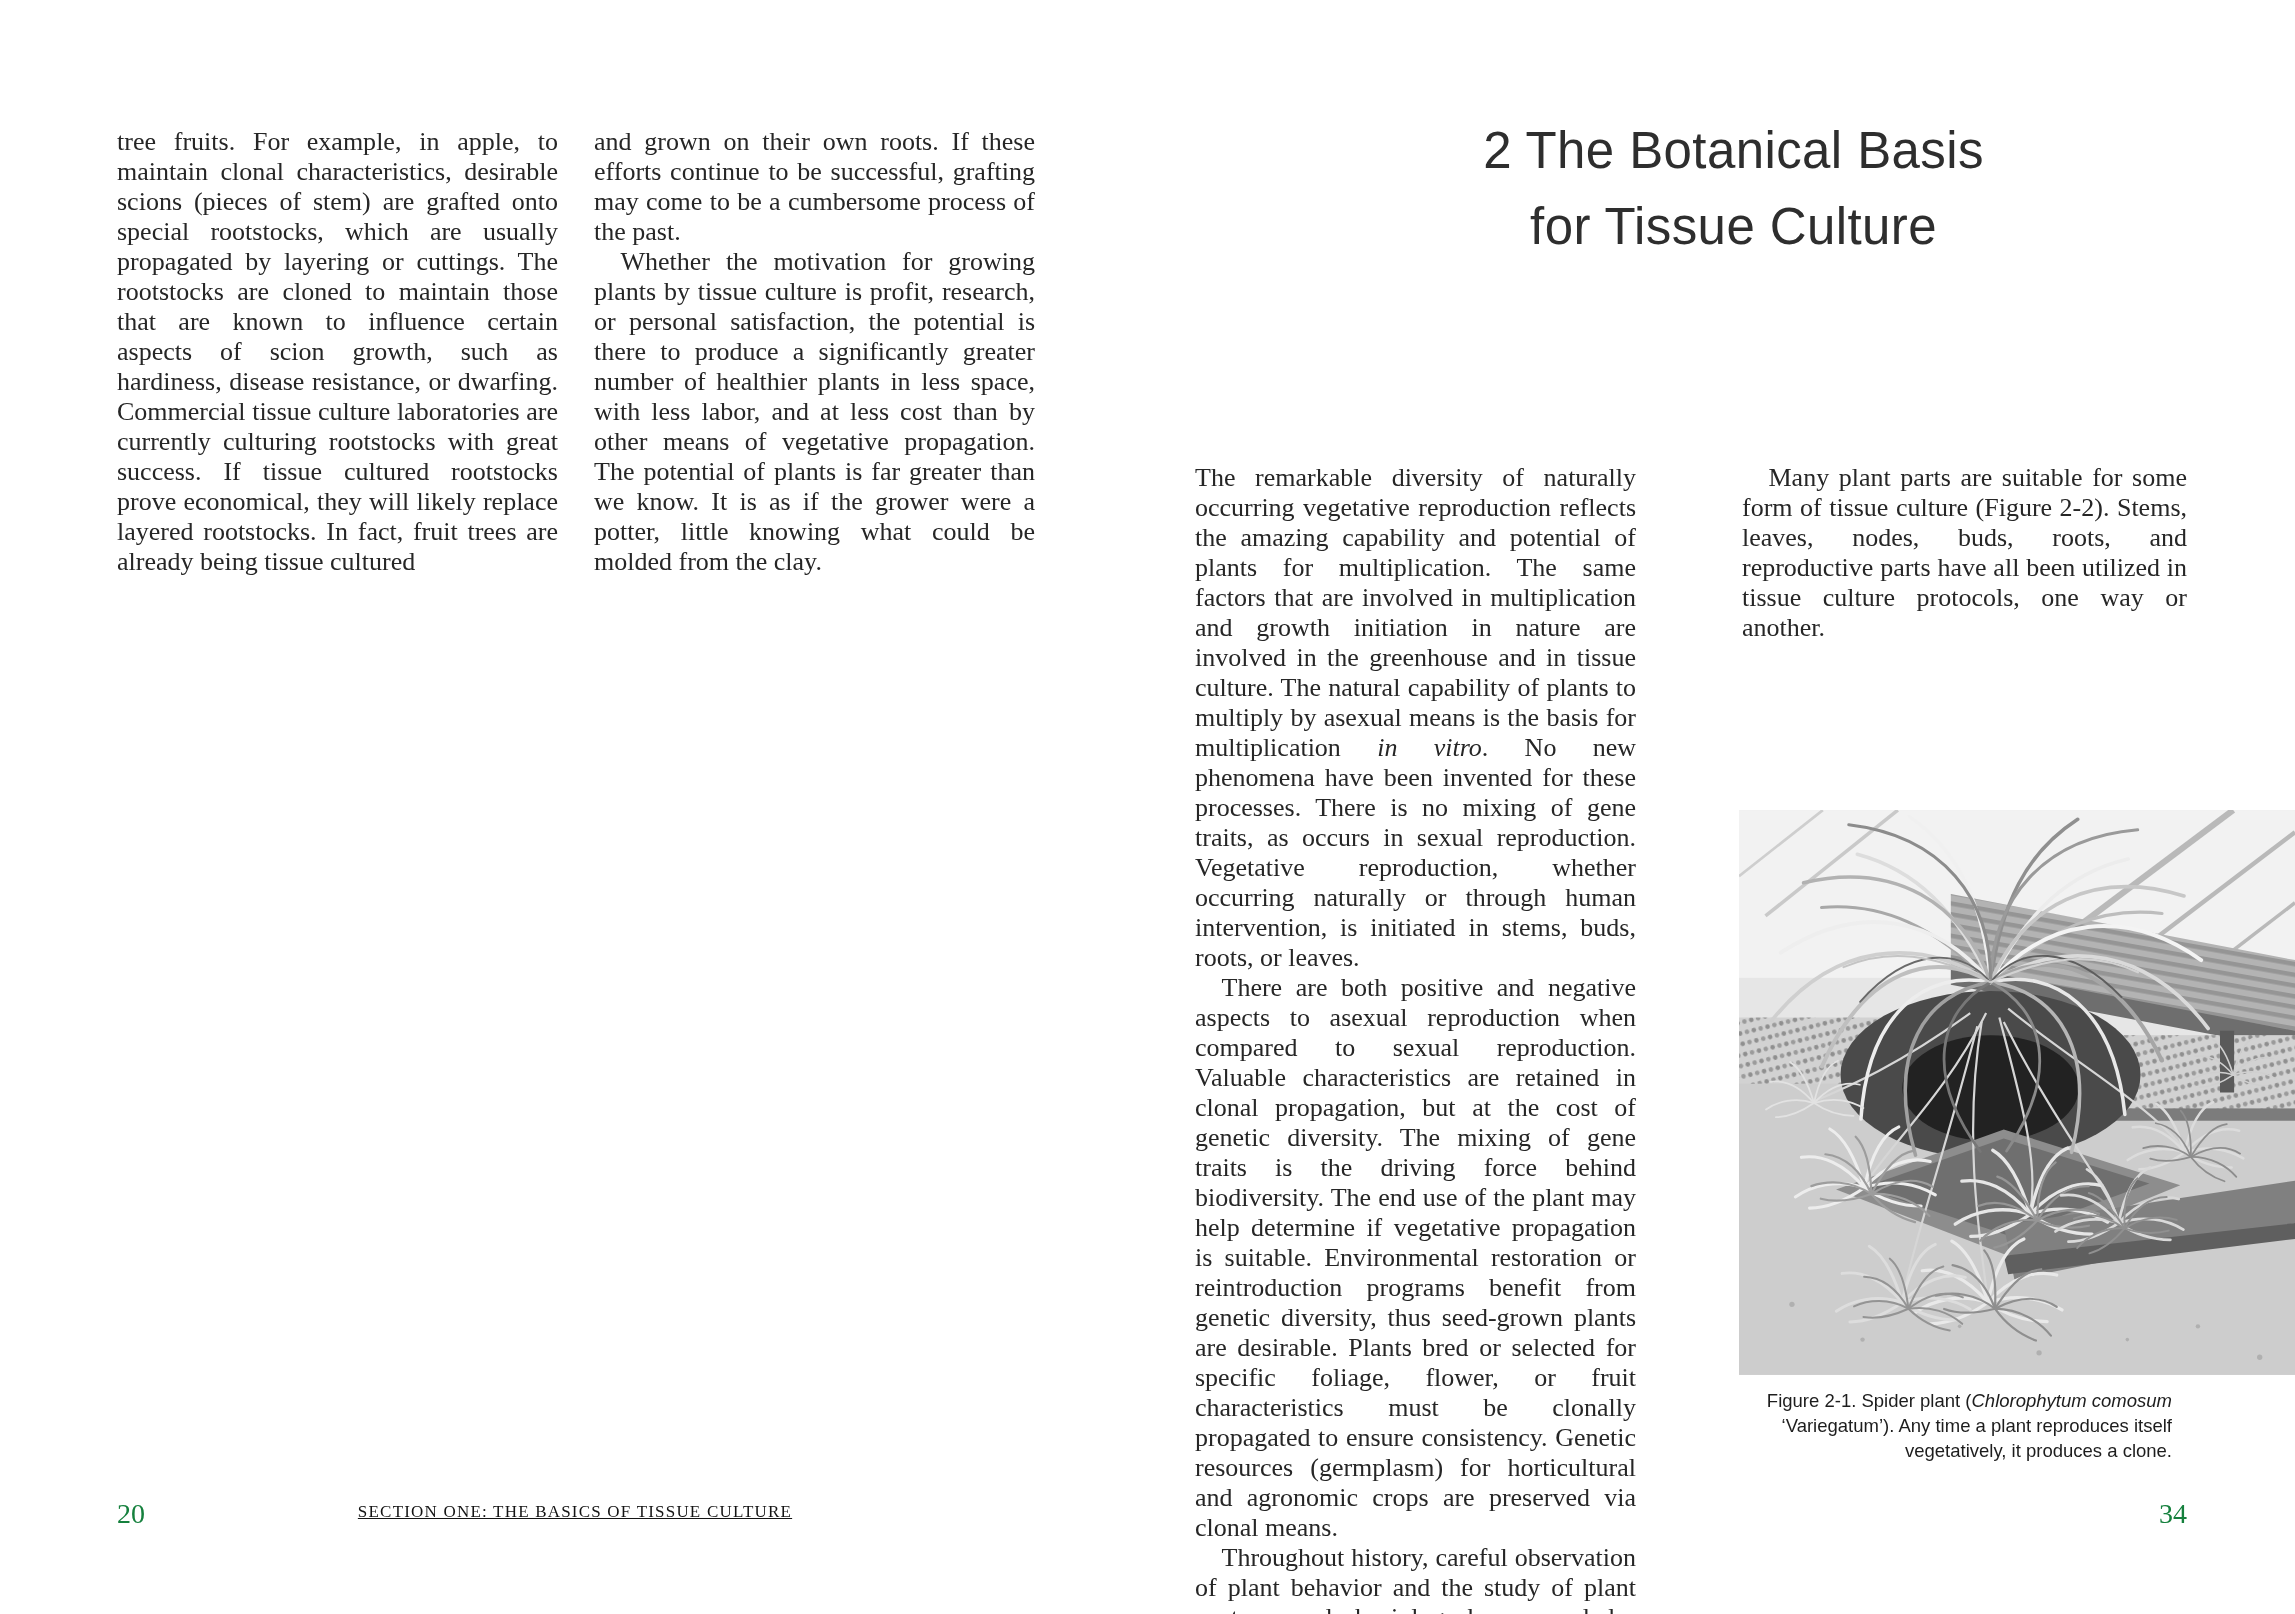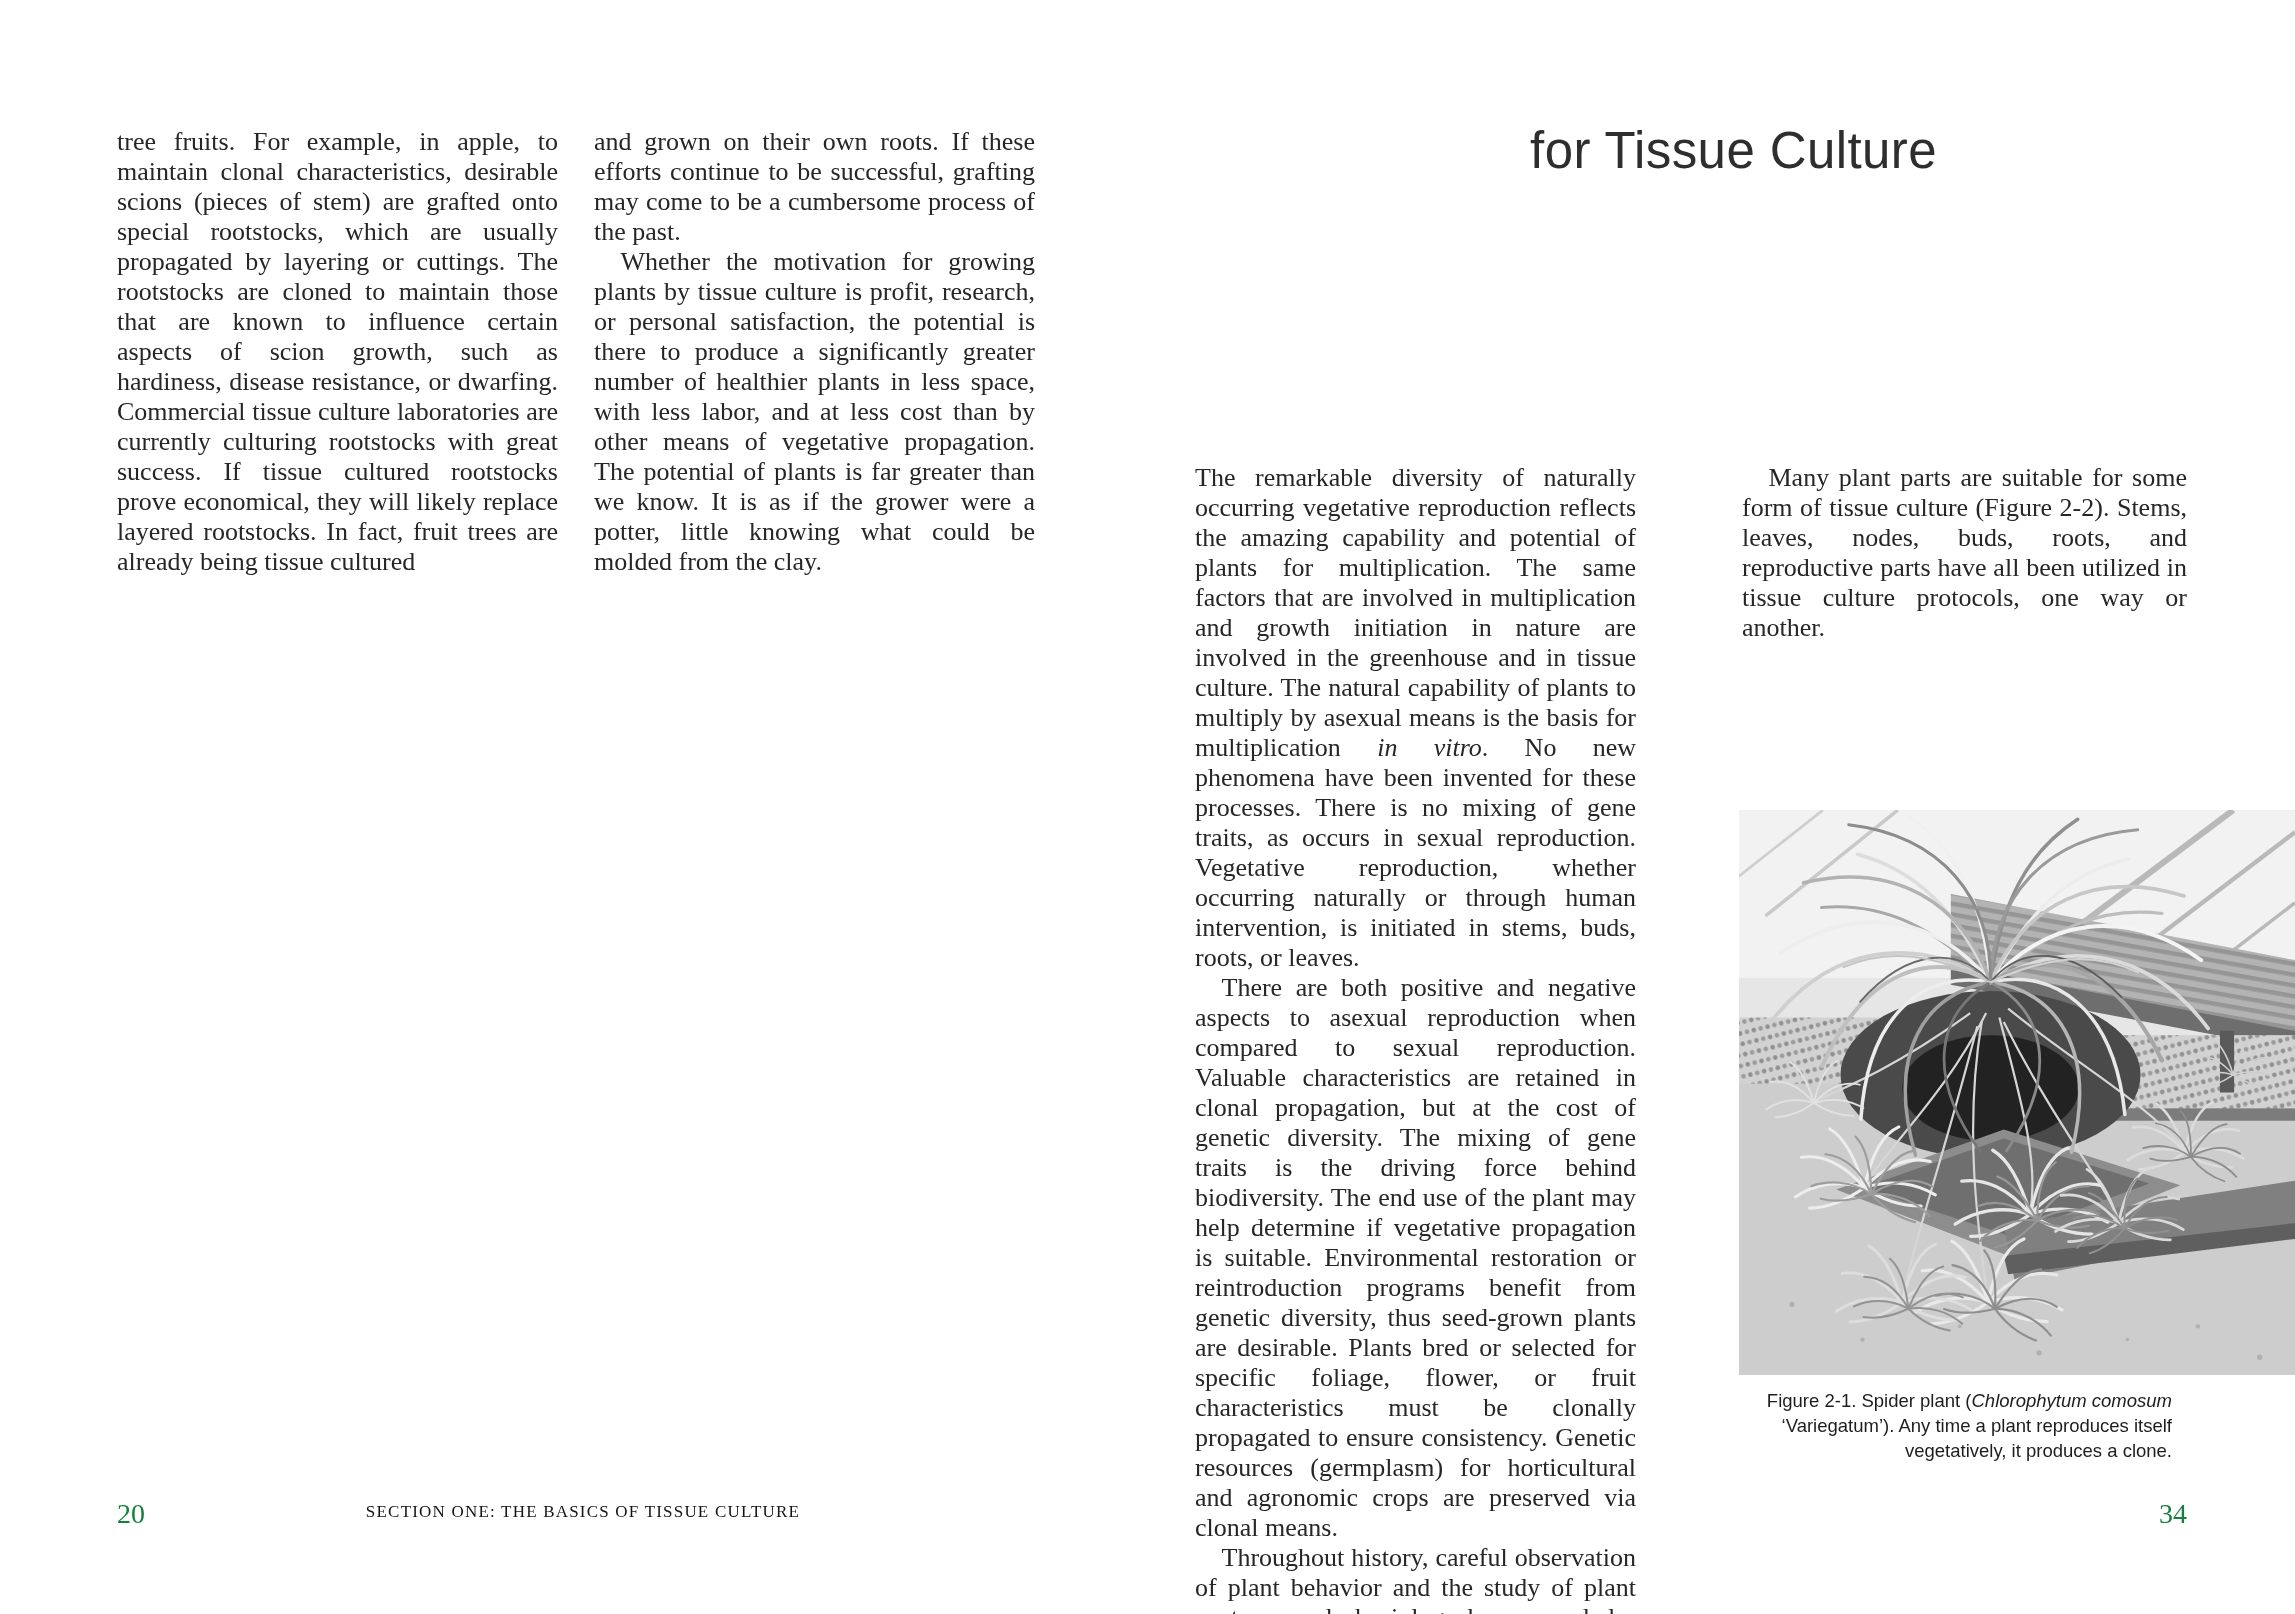--- a/index.html
+++ b/index.html
@@ -42,25 +42,26 @@
       <p class="para"><span>tree fruits. For example, in apple, to maintain clonal characteristics, desirable scions (pieces of stem) are grafted onto special rootstocks, which are usually propagated by layering or cuttings. The rootstocks are cloned to maintain those that are known to influence certain aspects of scion growth, such as hardiness, disease resistance, or dwarfing. Commercial tissue culture laboratories are currently culturing rootstocks with great success. If tissue cultured rootstocks prove economical, they will likely replace layered rootstocks. In fact, fruit trees are already being tissue cultured</span></p>
     </div>
 
   <div class="col abs" style="left:594px;top:127px;width:441px;">
       <p class="para"><span>and grown on their own roots. If these efforts continue to be successful, grafting may come to be a cumbersome process of the past.</span></p>
       <p class="para indent"><span>Whether the motivation for growing plants by tissue culture is profit, research, or personal satisfaction, the potential is there to produce a significantly greater number of healthier plants in less space, with less labor, and at less cost than by other means of vegetative propagation. The potential of plants is far greater than we know. It is as if the grower were a potter, little knowing what could be molded from the clay.</span></p>
     </div>
 
   <div class="pagenum abs" style="left:117px;top:1498px;">20</div>
 
-  <div class="running-head abs" style="left:124px;top:1502px;width:918px;text-align:center;">SECTION ONE: THE BASICS OF TISSUE CULTURE</div>
+  <div class="running-head abs" style="left:116px;top:1502px;width:918px;text-align:center;text-decoration:underline;">SECTION ONE: THE BASICS OF TISSUE CULTURE</div>
 </section>
 
 <section class="page-right">
   <div class="chapter-title abs" style="left:1263px;top:113px;width:941px;">
+    <div>2 The Botanical Basis</div>
     <div>for Tissue Culture</div>
   </div>
 
   <div class="col abs" style="left:1195px;top:463px;width:441px;">
       <p class="para"><span>The remarkable diversity of naturally occurring vegetative reproduction reflects the amazing capability and potential of plants for multiplication. The same factors that are involved in multiplication and growth initiation in nature are involved in the greenhouse and in tissue culture. The natural capability of plants to multiply by asexual means is the basis for multiplication </span><span class="it">in vitro</span><span>. No new phenomena have been invented for these processes. There is no mixing of gene traits, as occurs in sexual reproduction. Vegetative reproduction, whether occurring naturally or through human intervention, is initiated in stems, buds, roots, or leaves.</span></p>
       <p class="para indent"><span>There are both positive and negative aspects to asexual reproduction when compared to sexual reproduction. Valuable characteristics are retained in clonal propagation, but at the cost of genetic diversity. The mixing of gene traits is the driving force behind biodiversity. The end use of the plant may help determine if vegetative propagation is suitable. Environmental restoration or reintroduction programs benefit from genetic diversity, thus seed-grown plants are desirable. Plants bred or selected for specific foliage, flower, or fruit characteristics must be clonally propagated to ensure consistency. Genetic resources (germplasm) for horticultural and agronomic crops are preserved via clonal means.</span></p>
       <p class="para indent"><span>Throughout history, careful observation of plant behavior and the study of plant anatomy and physiology have revealed a seemingly limitless amount of information that has taught us to</span></p>
     </div>
 
   <div class="col abs" style="left:1742px;top:463px;width:445px;">

